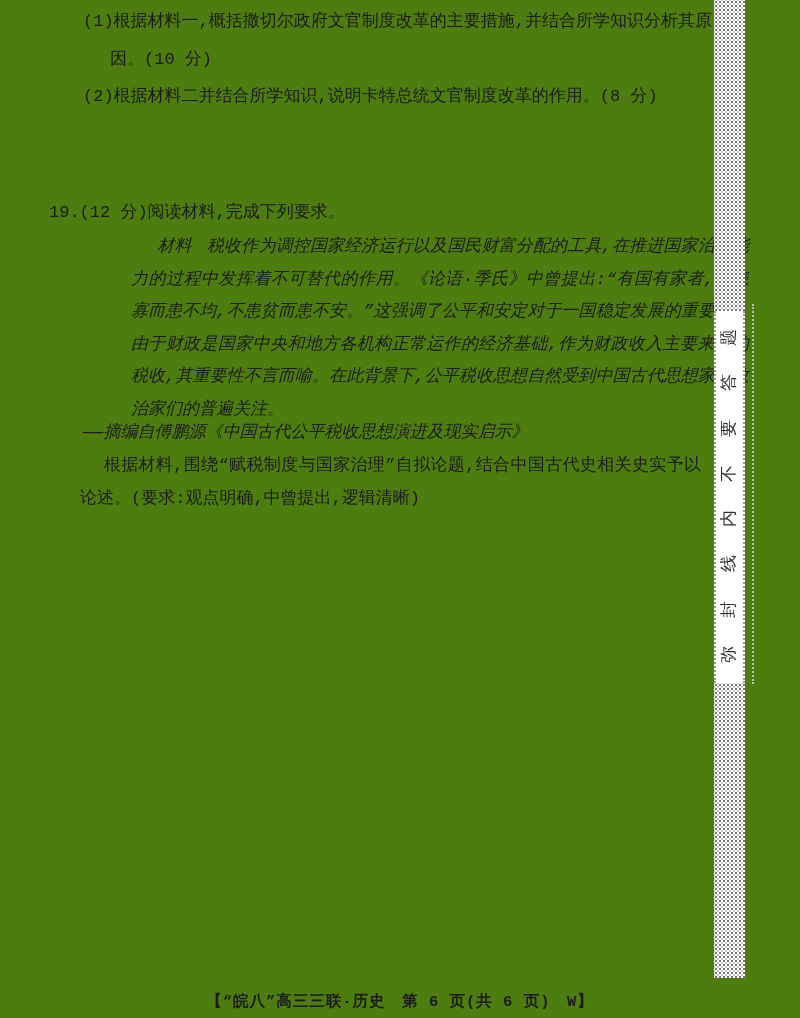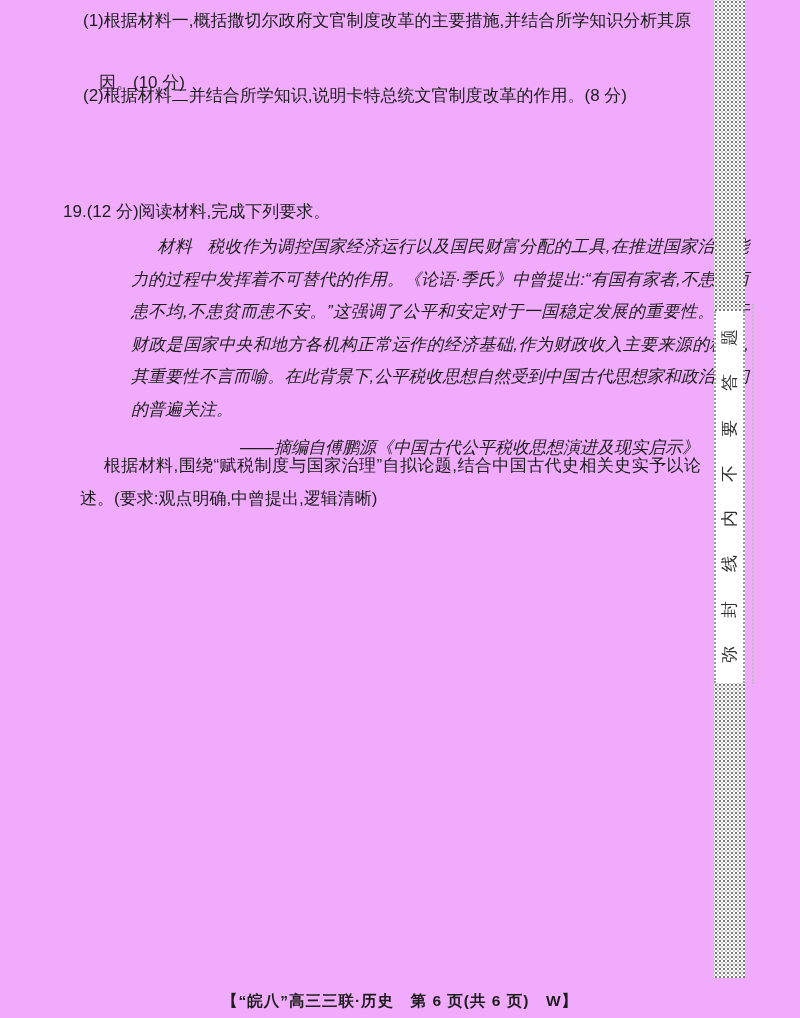--- a/index.html
+++ b/index.html
@@ -1,44 +1,43 @@
 <!DOCTYPE html>
 <html><head>
 <meta charset="utf-8">
 <style>
   html, body { margin: 0; padding: 0; background: #ffffff; }
   .page {
     position: relative;
     width: 800px;
     height: 1018px;
-    background: #f0abfc;
+    background: #4d7c0f;
     overflow: hidden;
-    font-family: Liberation Sans, sans-serif;
+    font-family: Liberation Mono, monospace;
     color: #1c1c1c;
     font-size: 17px;
   }
   .abs { position: absolute; margin: 0; }
   .q18-l1 { left: 83px;  top: 9px;  }
-  .q18-l2 { left: 99px; top: 47px; margin-top: 24px; }
+  .q18-l2 { left: 110px; top: 47px; }
   .q18-p2 { left: 83px;  top: 84px; }
-  .q19-h  { left: 63px;  top: 200px; }
+  .q19-h  { left: 49px;  top: 200px; }
   .material {
     left: 83px; top: 231px; width: 618px;
     line-height: 32.5px;
     text-align: justify;
     text-indent: 1.55em;
     font-style: italic;
     margin-left: 48px;
   }
   .mat-label { margin-right: 0.9em; }
   .attribution {
     left: 83px; top: 420px; width: 616px;
-    text-align: right;
+    text-align: left;
     font-style: italic;
-    margin-top: 16px;
   }
   .task {
     left: 80px; top: 449px; width: 621px;
     line-height: 33px;
     text-align: justify;
     text-indent: 1.4em;
   }
   .footer {
     left: 0; top: 991px; width: 800px;
     text-align: center;

